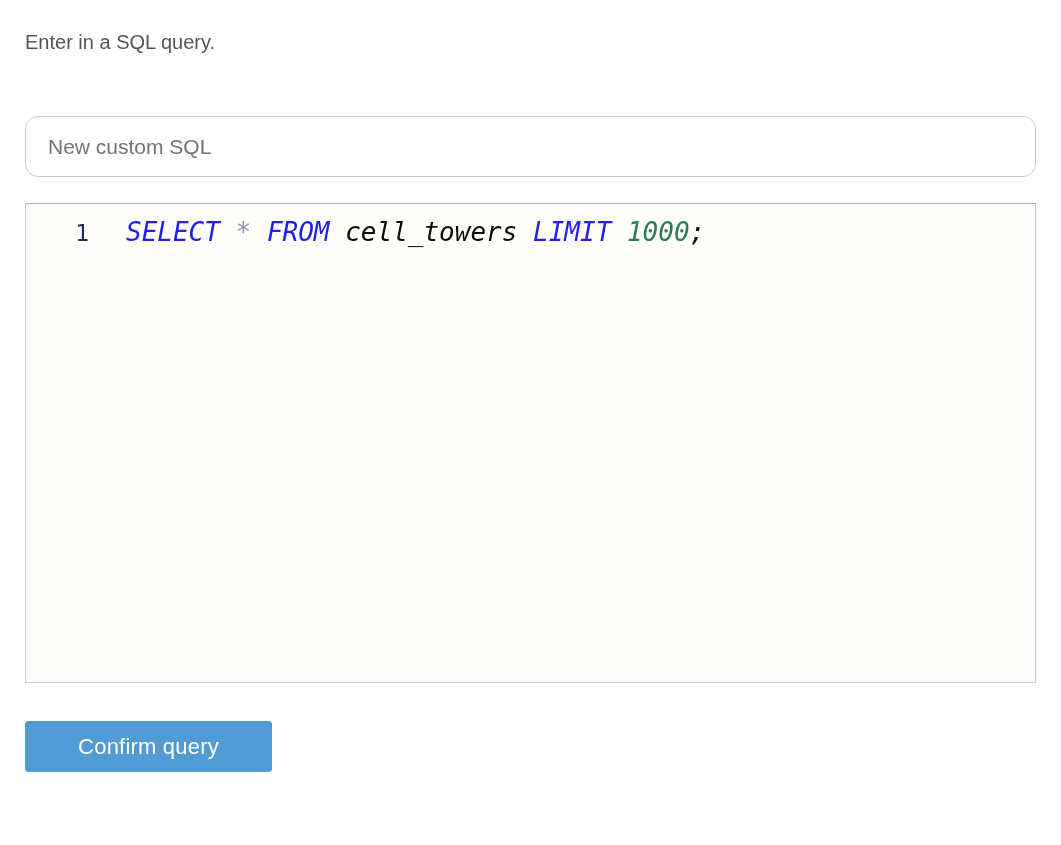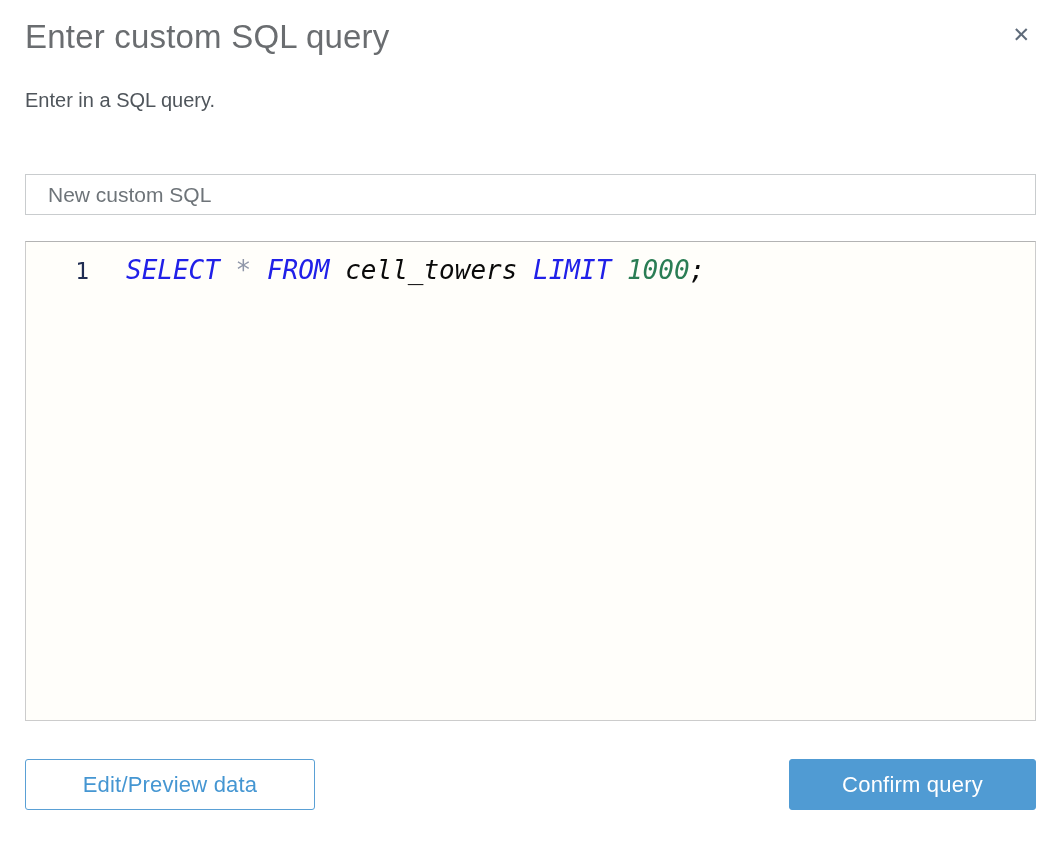--- a/index.html
+++ b/index.html
@@ -42,23 +42,23 @@
     font-size: 20px;
     line-height: 28px;
     color: #4f555b;
   }
 
   .name-input {
     display: block;
     margin-top: 60px;
     width: 100%;
     box-sizing: border-box;
-    height: 41px;
+    height: 61px;
     border: 1px solid #c9ccce;
-    border-radius: 0;
+    border-radius: 13px;
     padding: 0 22px;
     font-size: 21px;
     color: #6e7479;
     font-family: "Liberation Sans", sans-serif;
     background: #ffffff;
     outline: none;
   }
 
   .sql-editor {
     margin-top: 26px;
@@ -118,36 +118,31 @@
     border: 1px solid #509bd3;
     color: #ffffff;
     text-align: center;
   }
 </style>
 </head>
 <body>
 
 <div class="modal">
 
-  <div class="modal-header">
-    <div class="modal-title">Enter custom SQL query</div>
-    <button class="close-btn">✕</button>
-  </div>
 
   <div class="modal-subtitle">Enter in a SQL query.</div>
 
   <input class="name-input" type="text" value="New custom SQL" style="">
 
   <div class="sql-editor">
     <div>
         <div class="code-line">
           <span class="gutter-num" style="color: rgb(31, 44, 82);">1</span>
           <span class="code-content"><span style="color: rgb(32, 32, 232);">SELECT</span><span style="color: rgb(10, 10, 10);"> </span><span style="color: rgb(143, 150, 168);">*</span><span style="color: rgb(10, 10, 10);"> </span><span style="color: rgb(32, 32, 232);">FROM</span><span style="color: rgb(10, 10, 10);"> cell_towers </span><span style="color: rgb(32, 32, 232);">LIMIT</span><span style="color: rgb(10, 10, 10);"> </span><span style="color: rgb(42, 125, 84);">1000</span><span style="color: rgb(10, 10, 10);">;</span></span>
         </div>
       </div>
   </div>
 
   <div class="modal-footer">
-    <button class="btn btn-secondary">Edit/Preview data</button>
     <button class="btn btn-primary">Confirm query</button>
   </div>
 
 </div>
 
 </body></html>

